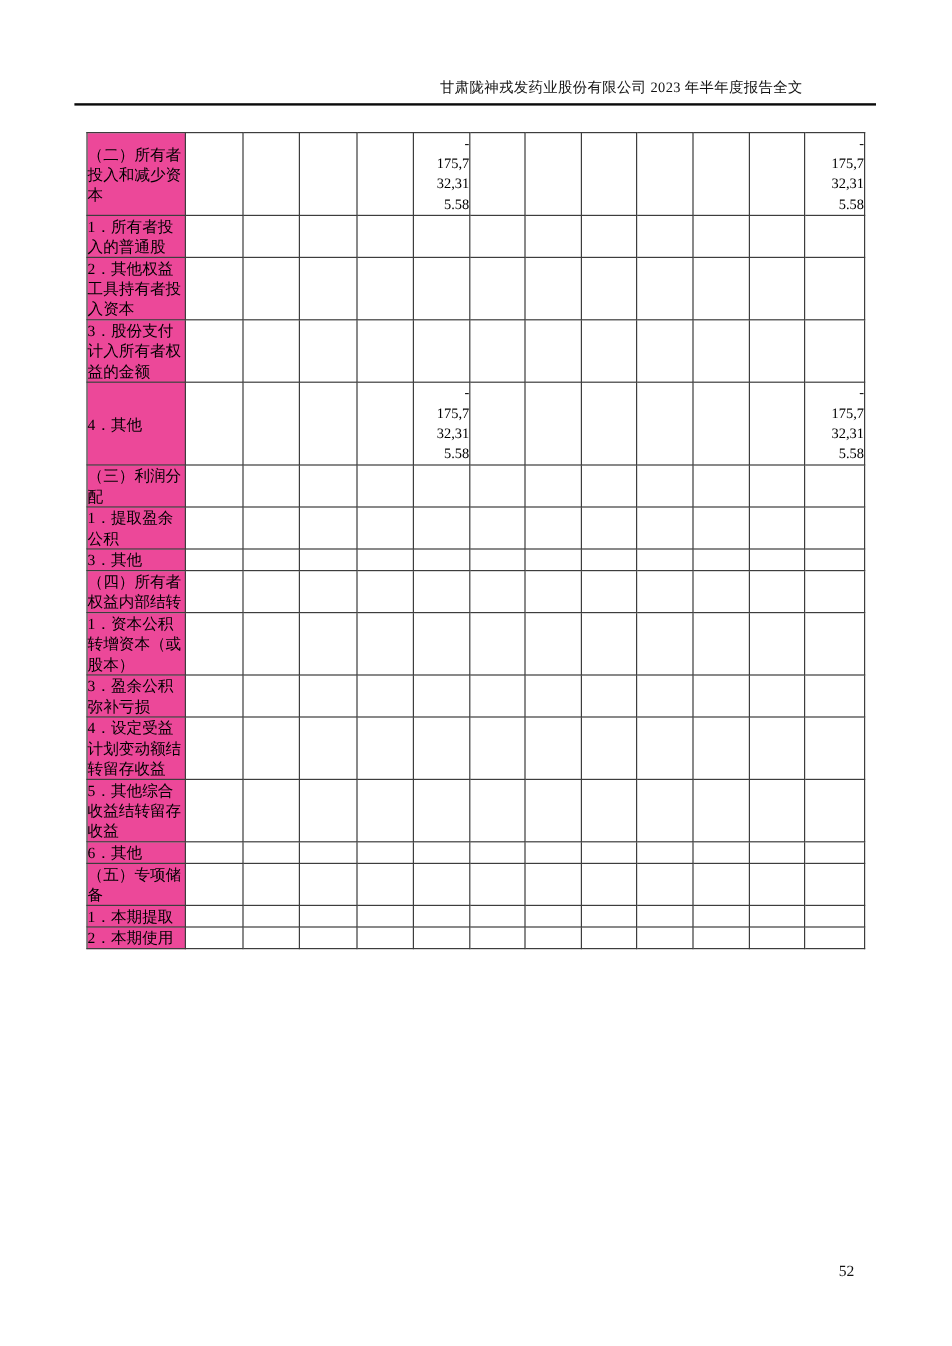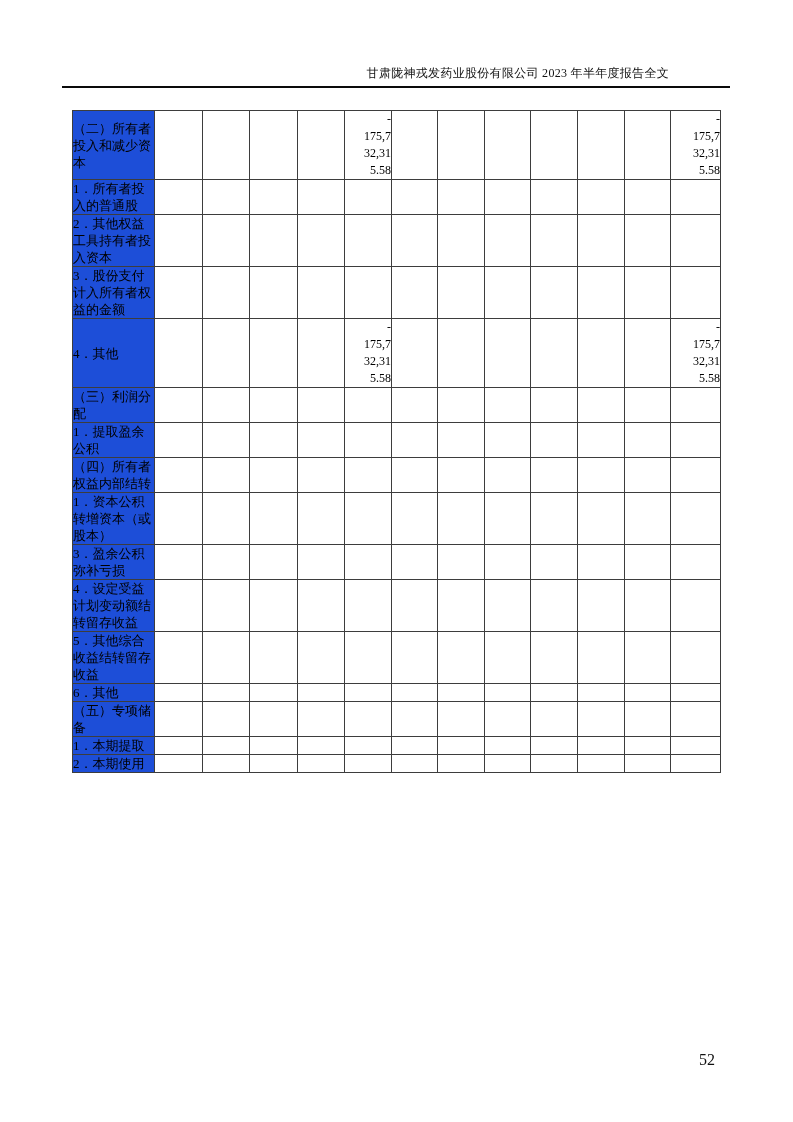--- a/index.html
+++ b/index.html
@@ -38,21 +38,21 @@
     left: 72px;
     width: 648px;
     border-collapse: collapse;
     table-layout: fixed;
   }
   table.equity-table td {
     border: 1px solid #3d3d3d;
     padding: 0;
   }
   td.label-cell {
-    background: #1d4ed8;
+    background: #ec4899;
     font-size: 13px;
     line-height: 17px;
     padding: 2px 5px;
     vertical-align: middle;
     color: #000;
   }
   td.data-cell {
     background: #ffffff;
   }
   td.amount-cell {
@@ -61,21 +61,21 @@
     text-align: right;
     white-space: pre-line;
     padding: 2px 5px 2px 2px;
     vertical-align: middle;
     color: #000;
   }
   .page-number {
     position: absolute;
     top: 1036px;
     left: 699px;
-    font-size: 16px;
+    font-size: 13px;
     color: #111;
   }
 </style>
 </head>
 <body>
 
 <div class="page">
 
   <div class="header-title">甘肃陇神戎发药业股份有限公司 2023 年半年度报告全文</div>
 
@@ -209,20 +209,35 @@
           <td class="data-cell"></td>
           <td class="data-cell"></td>
           <td class="data-cell"></td>
           <td class="data-cell"></td>
           <td class="data-cell"></td>
           <td class="data-cell"></td>
           <td class="data-cell"></td>
           <td class="data-cell"></td>
         </tr>
         <tr>
+          <td class="label-cell">3．其他</td>
+          <td class="data-cell"></td>
+          <td class="data-cell"></td>
+          <td class="data-cell"></td>
+          <td class="data-cell"></td>
+          <td class="data-cell"></td>
+          <td class="data-cell"></td>
+          <td class="data-cell"></td>
+          <td class="data-cell"></td>
+          <td class="data-cell"></td>
+          <td class="data-cell"></td>
+          <td class="data-cell"></td>
+          <td class="data-cell"></td>
+        </tr>
+        <tr>
           <td class="label-cell">（四）所有者权益内部结转</td>
           <td class="data-cell"></td>
           <td class="data-cell"></td>
           <td class="data-cell"></td>
           <td class="data-cell"></td>
           <td class="data-cell"></td>
           <td class="data-cell"></td>
           <td class="data-cell"></td>
           <td class="data-cell"></td>
           <td class="data-cell"></td>

